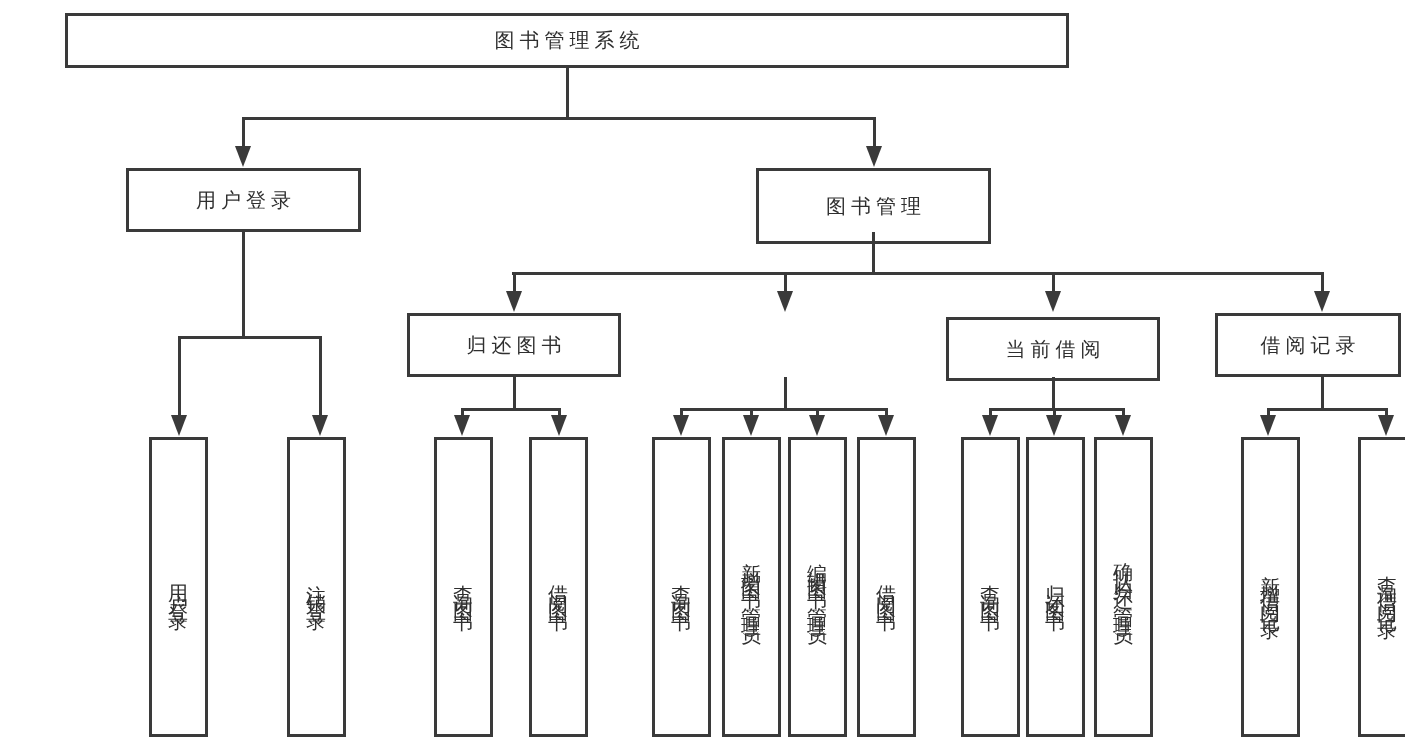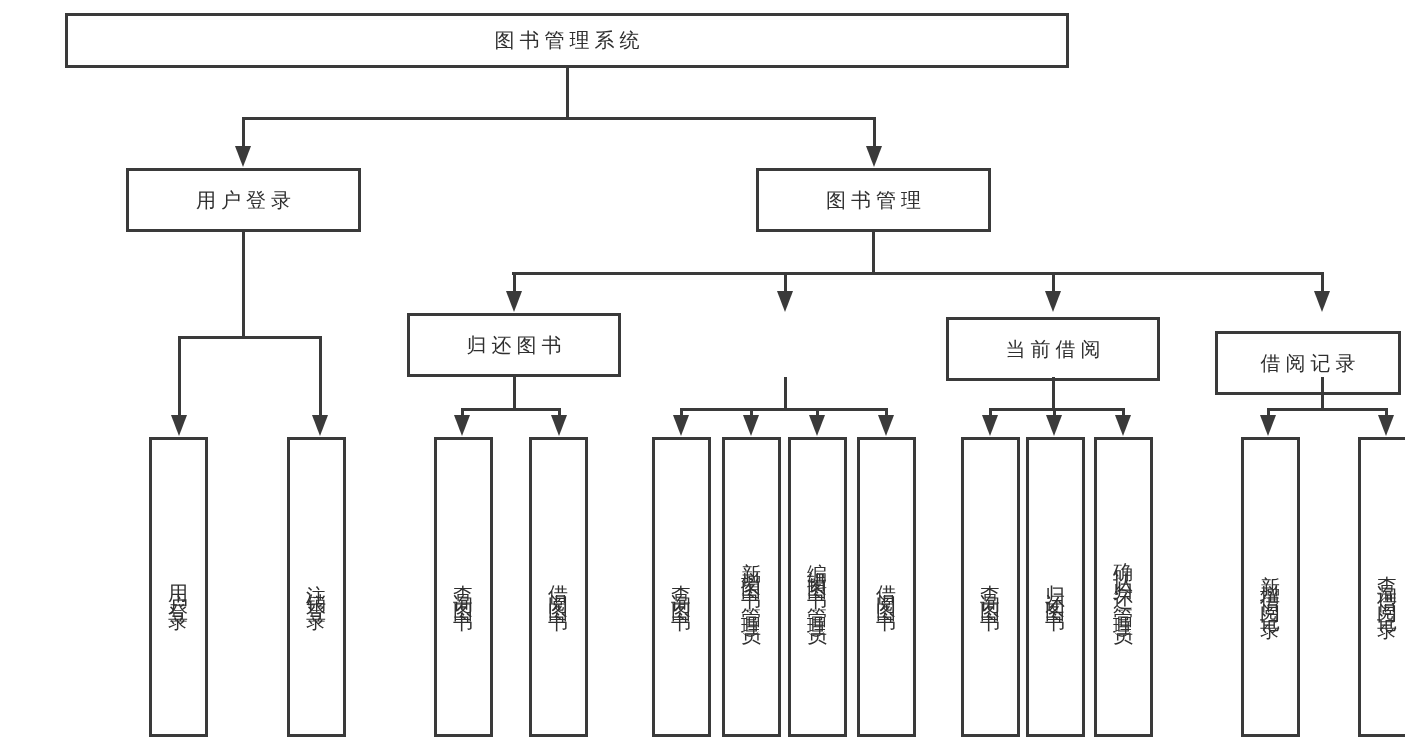--- a/index.html
+++ b/index.html
@@ -46,34 +46,34 @@
 <div class="canvas">
 
   <div class="box" style="left:21px;top:13px;width:1004px;height:55px">
     <span class="hlabel">图书管理系统</span>
   </div>
 
   <div class="box" style="left:82px;top:168px;width:235px;height:64px">
     <span class="hlabel">用户登录</span>
   </div>
 
-  <div class="box" style="left:712px;top:168px;width:235px;height:64px">
+  <div class="box" style="left:712px;top:168px;width:235px;height:76px">
     <span class="hlabel">图书管理</span>
   </div>
 
   <div class="box" style="left:363px;top:313px;width:214px;height:64px">
     <span class="hlabel">归还图书</span>
   </div>
 
 
   <div class="box" style="left:902px;top:317px;width:214px;height:64px">
     <span class="hlabel">当前借阅</span>
   </div>
 
-  <div class="box" style="left:1171px;top:331px;width:186px;height:64px">
+  <div class="box" style="left:1171px;top:313px;width:186px;height:64px">
     <span class="hlabel">借阅记录</span>
   </div>
 
   <div class="box" style="left:105px;top:437px;width:59px;height:300px">
     <span class="vtext">用户登录</span>
   </div>
   <div class="box" style="left:243px;top:437px;width:59px;height:300px">
     <span class="vtext">注销登录</span>
   </div>
 

